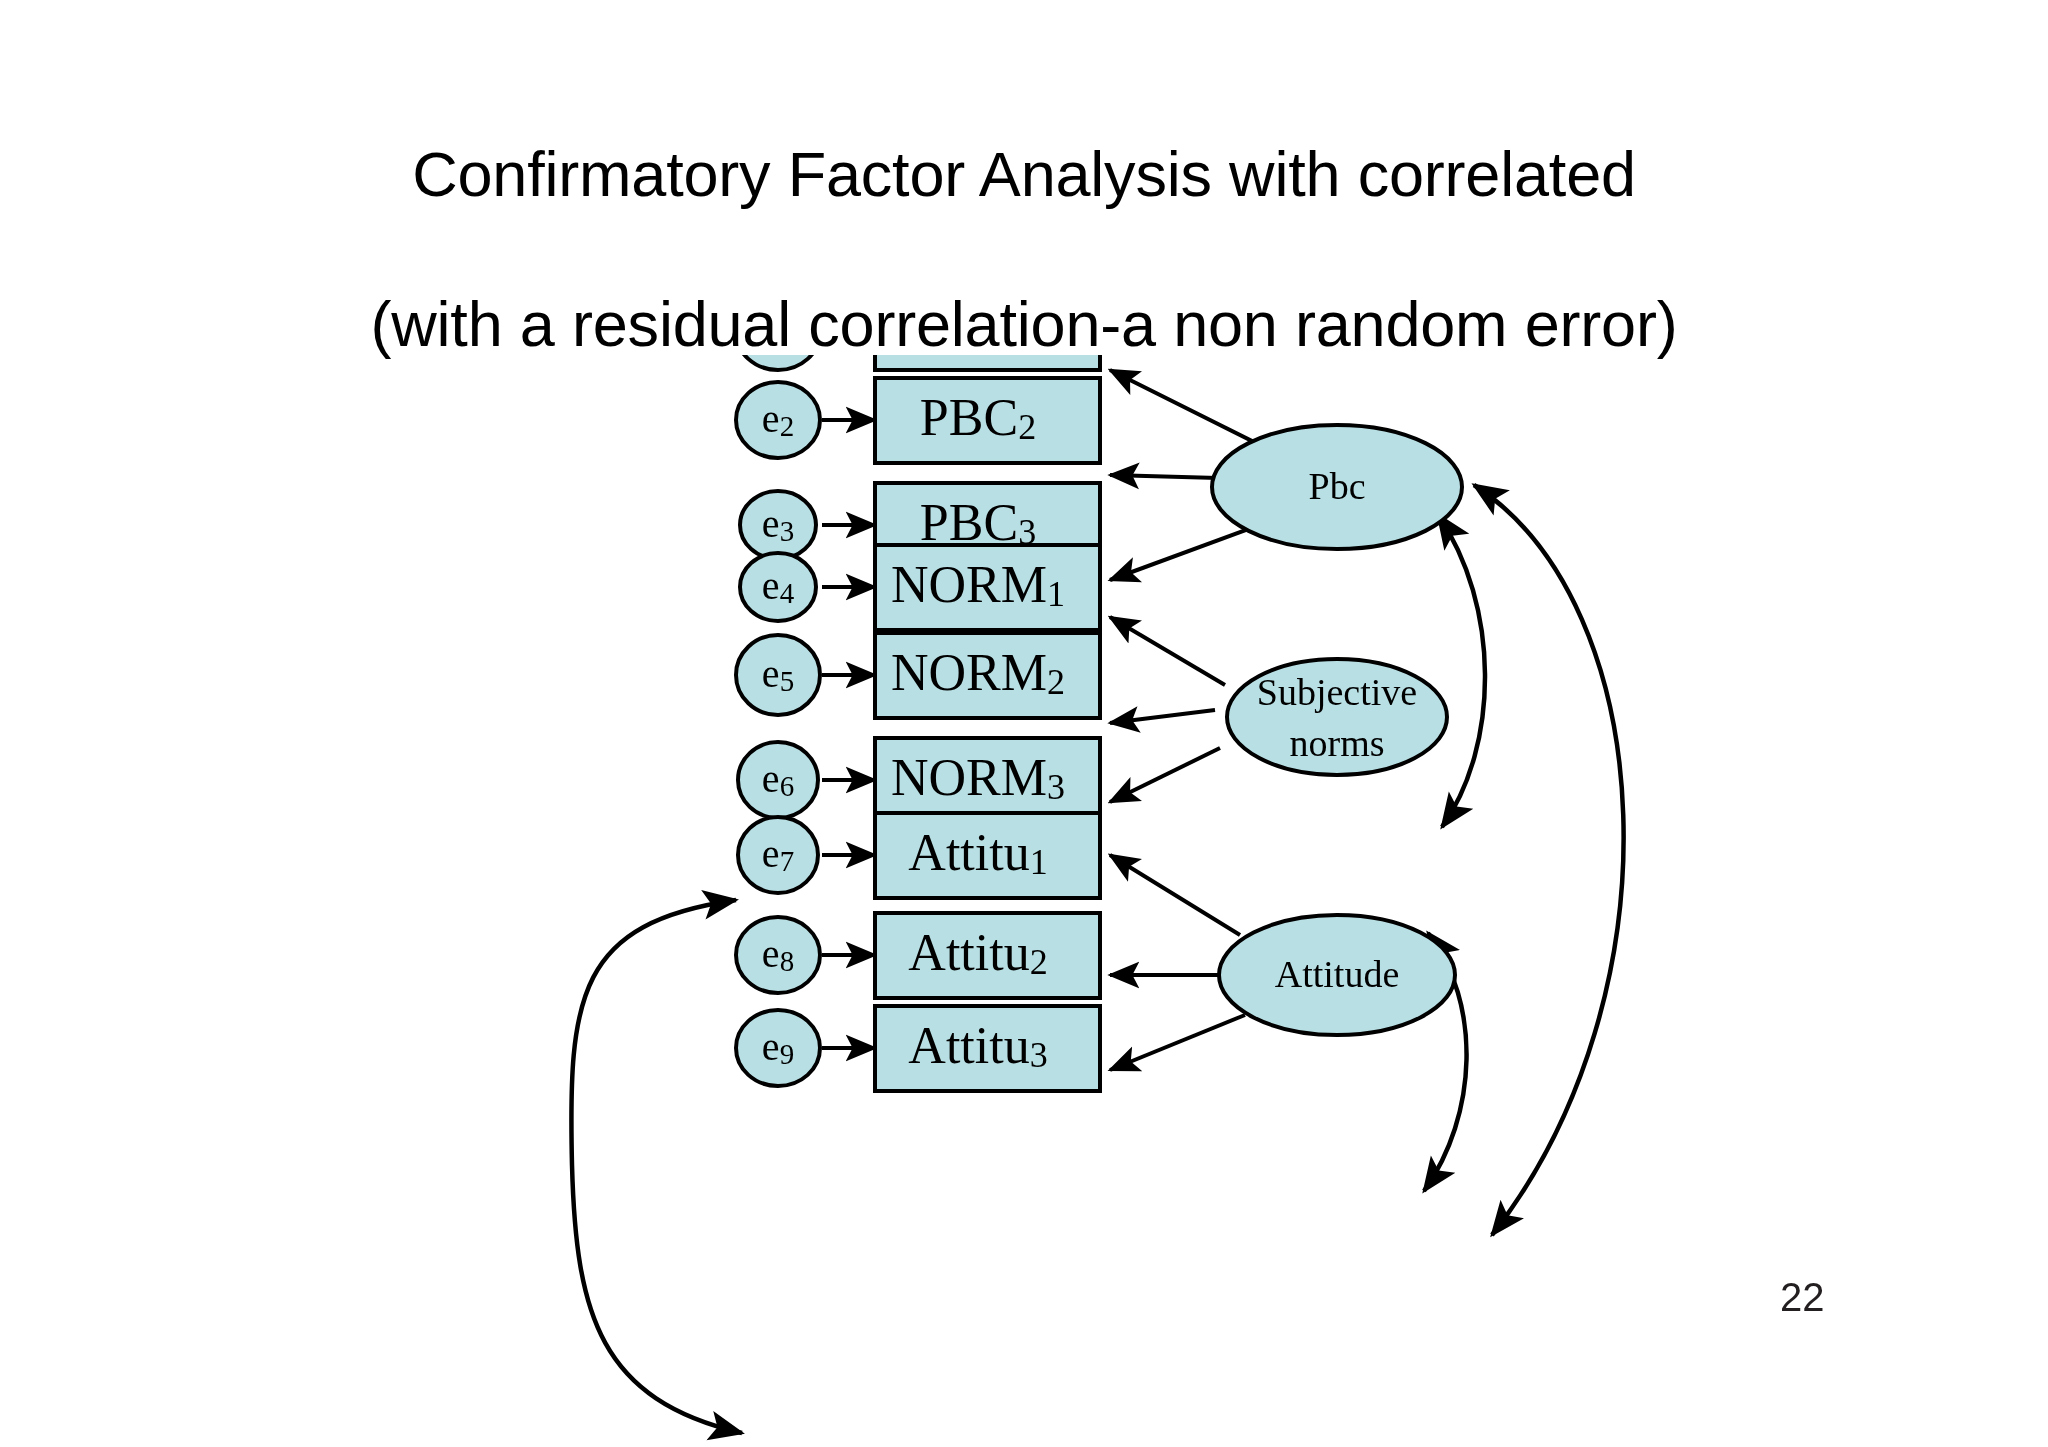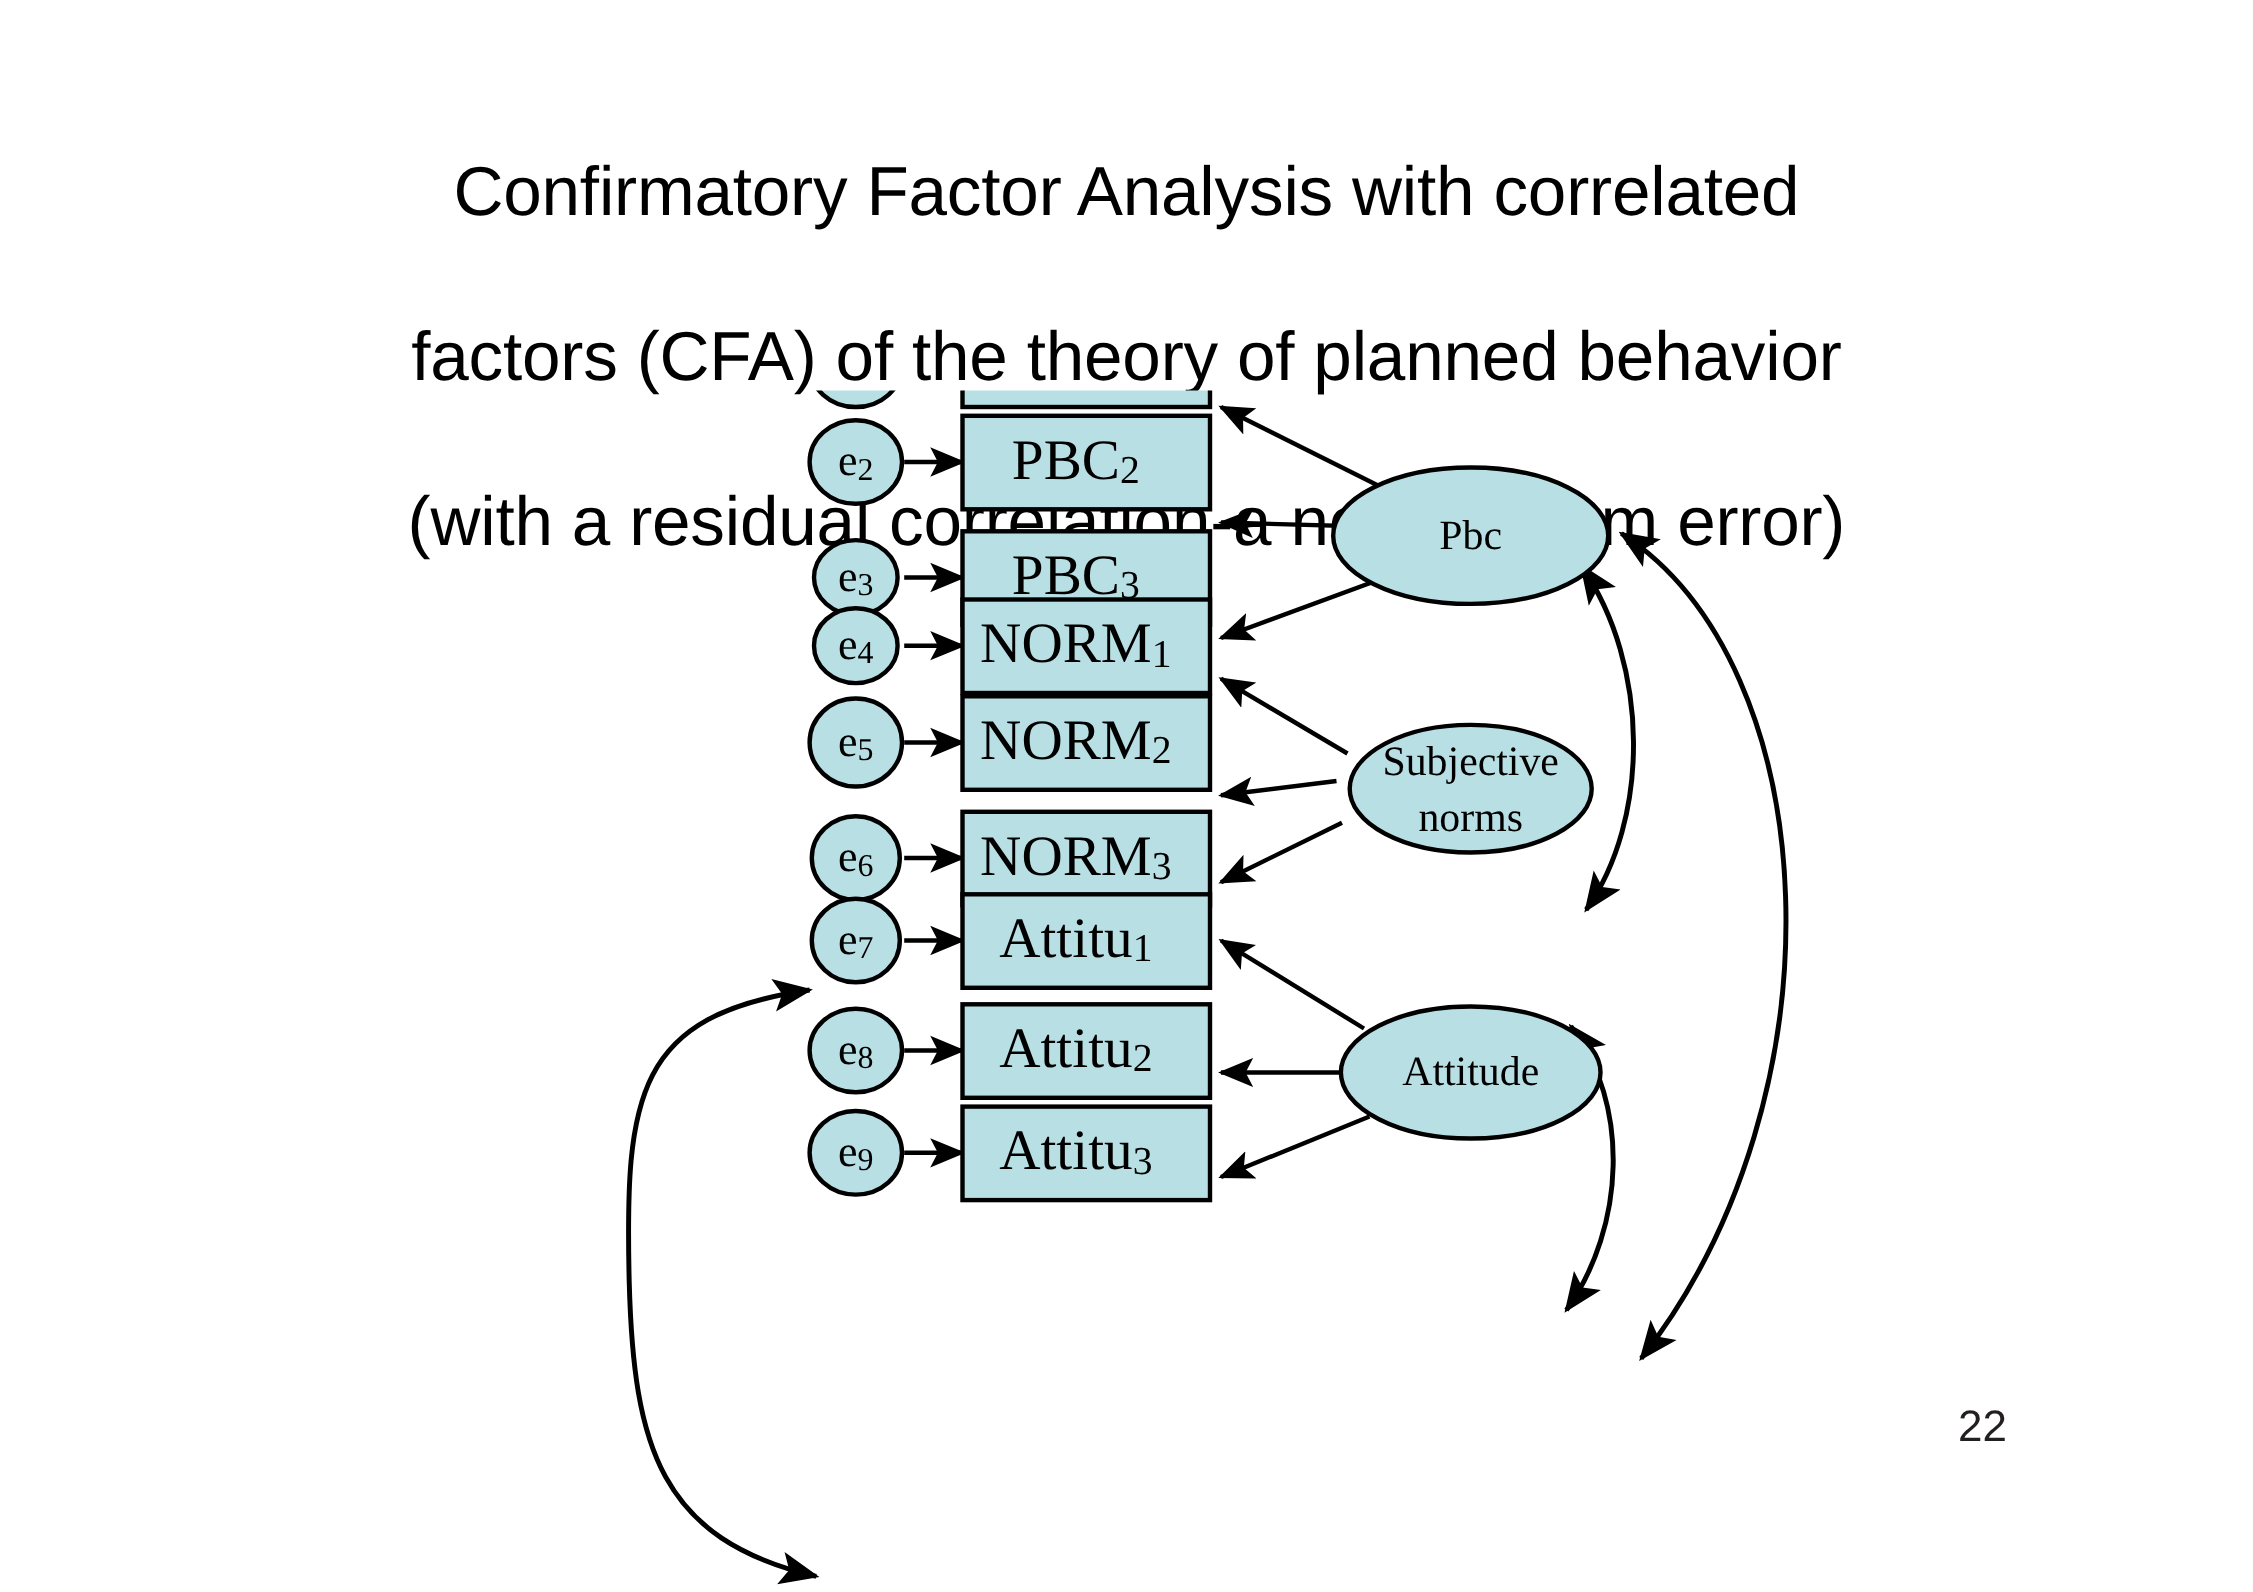--- a/index.html
+++ b/index.html
@@ -91,21 +91,20 @@
     fill: none;
     stroke: #000000;
     stroke-width: 4.5;
   }
 </style>
 </head>
 <body>
 
 <div id="slide-title">
   <span class="tline">Confirmatory Factor Analysis with correlated</span>
-  <span class="tline">factors (CFA) of the theory of planned behavior</span>
   <span class="tline">(with a residual correlation-a non random error)</span>
 </div>
 
 <div id="page-number">22</div>
 
 <div id="cfa-diagram">
 <svg width="2048" height="1092" viewBox="0 0 2048 1092" xmlns="http://www.w3.org/2000/svg">
   <defs>
     <marker id="ah" viewBox="0 0 12 10" refX="11" refY="5" markerWidth="8" markerHeight="7" orient="auto-start-reverse">
       <path d="M0,0 L12,5 L0,10 L2.6,5 Z" fill="#000000"></path>

